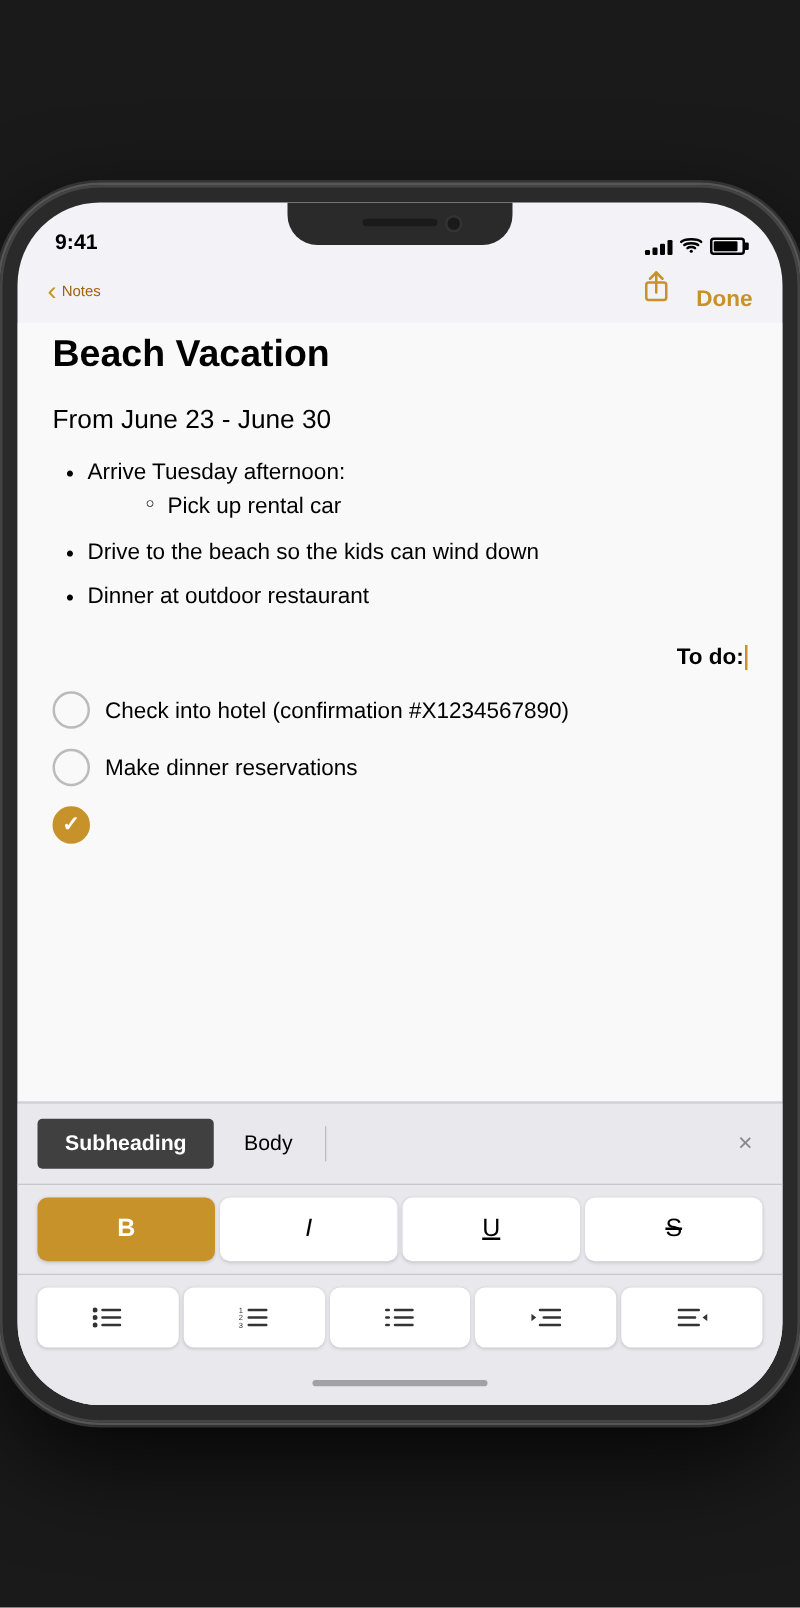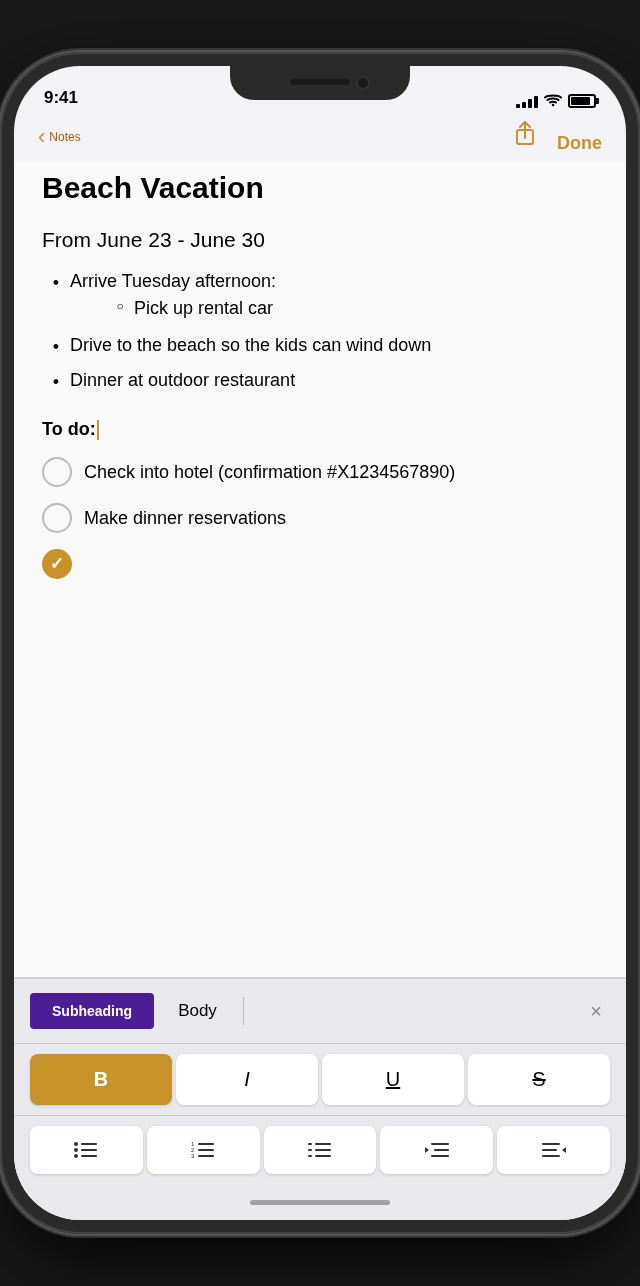--- a/index.html
+++ b/index.html
@@ -8,21 +8,21 @@
       background: #1a1a1a;
       display: flex;
       justify-content: center;
       align-items: center;
       min-height: 100vh;
       font-family: -apple-system, 'SF Pro Text', 'Helvetica Neue', sans-serif;
     }
 
     .phone-frame {
       width: 640px;
-      height: 1182px;
+      height: 990px;
       background: #2a2a2a;
       border-radius: 80px;
       position: relative;
       box-shadow:
         0 0 0 2px #555,
         0 0 0 4px #333,
         inset 0 0 0 2px #444,
         0 30px 80px rgba(0,0,0,0.8);
       overflow: hidden;
     }
@@ -276,20 +276,21 @@
 
     .sub-bullet-dot {
       min-width: 28px;
       padding-top: 2px;
       text-align: center;
       font-size: 12px;
     }
 
     .todo-section {
       margin-top: 20px;
+      text-align: right;
     }
 
     .todo-heading {
       font-size: 18px;
       font-weight: 700;
       margin-bottom: 14px;
     }
 
     .cursor-bar {
       display: inline-block;
@@ -348,26 +349,26 @@
     .format-toolbar {
       background: #e8e8ed;
       padding: 12px 16px;
       display: flex;
       align-items: center;
       gap: 8px;
       border-bottom: 1px solid #c8c8cc;
     }
 
     .format-btn-active {
-      background: #4c1d95;
+      background: #404040;
       color: #fff;
       border: none;
       border-radius: 4px;
       padding: 10px 22px;
-      font-size: 14px;
+      font-size: 17px;
       font-weight: 600;
       cursor: pointer;
     }
 
     .format-btn-body {
       background: transparent;
       color: #000;
       border: none;
       padding: 10px 16px;
       font-size: 17px;

